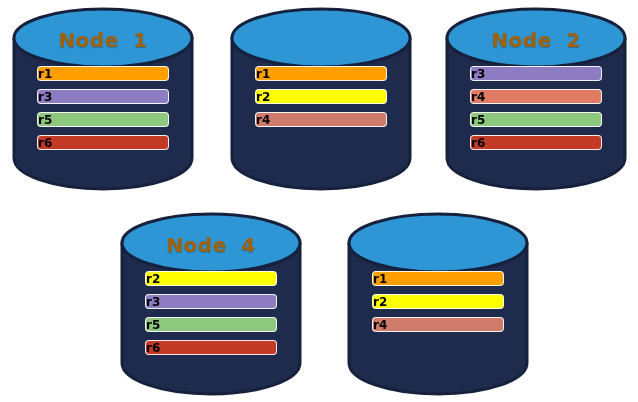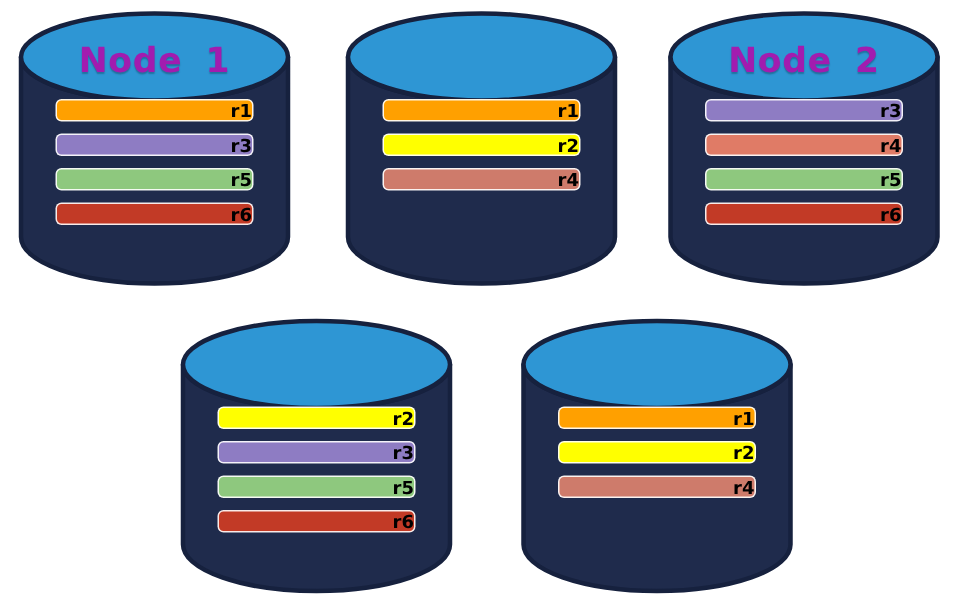--- a/index.html
+++ b/index.html
@@ -11,32 +11,32 @@
     overflow: hidden;
   }
   .canvas { position: absolute; inset: 0; width: 638px; height: 402px; }
   .node { position: absolute; width: 190px; height: 188px; }
   .cyl { position: absolute; left: 0; top: 0; width: 190px; height: 188px; display: block; }
   .cyl-body { stroke: #16213E; stroke-width: 3; stroke-linejoin: round; }
   .cyl-top  { stroke: #16213E; stroke-width: 3; }
   .node-title {
     position: absolute; left: 0; top: 23px; width: 100%;
     text-align: center;
-    color: #a21caf; font-size: 23px; font-weight: bold;
+    color: #a16207; font-size: 20px; font-weight: bold;
     word-spacing: 7px; letter-spacing: 0.5px;
     text-shadow: 0 1px 1px rgba(0,0,0,0.25);
   }
   .bars { position: absolute; left: 29px; right: 29px; top: 61px; }
   .bar {
     height: 15px; line-height: 15px;
     margin-bottom: 8px;
     border-radius: 4px;
     border: 1px solid rgba(255,255,255,0.9);
     box-sizing: border-box;
-    text-align: right;
+    text-align: left;
     color: #000000; font-size: 12px; font-weight: bold;
   }
 </style>
 </head>
 <body>
 
 <div class="canvas">
 
   <div class="node" style="left:8px; top:5px;">
     <svg class="cyl" viewBox="0 0 190 188" aria-hidden="true">
@@ -76,20 +76,21 @@
       <div class="bar" style="background: rgb(142, 200, 126);">r5</div>
       <div class="bar" style="background: rgb(194, 58, 38);">r6</div>
     </div>
   </div>
 
   <div class="node" style="left:116px; top:210px;">
     <svg class="cyl" viewBox="0 0 190 188" aria-hidden="true">
       <path class="cyl-body" d="M6,33 L6,153 A89,31 0 0 0 184,153 L184,33 A89,29 0 0 1 6,33 Z" style="fill: rgb(31, 43, 76);"></path>
       <ellipse class="cyl-top" cx="95" cy="33" rx="89" ry="29" style="fill: rgb(46, 150, 212);"></ellipse>
     </svg>
+    <div class="node-title">Node 4</div>
     <div class="bars">
       <div class="bar" style="background: rgb(255, 255, 0);">r2</div>
       <div class="bar" style="background: rgb(142, 124, 195);">r3</div>
       <div class="bar" style="background: rgb(142, 200, 126);">r5</div>
       <div class="bar" style="background: rgb(194, 58, 38);">r6</div>
     </div>
   </div>
 
   <div class="node" style="left:343px; top:210px;">
     <svg class="cyl" viewBox="0 0 190 188" aria-hidden="true">

